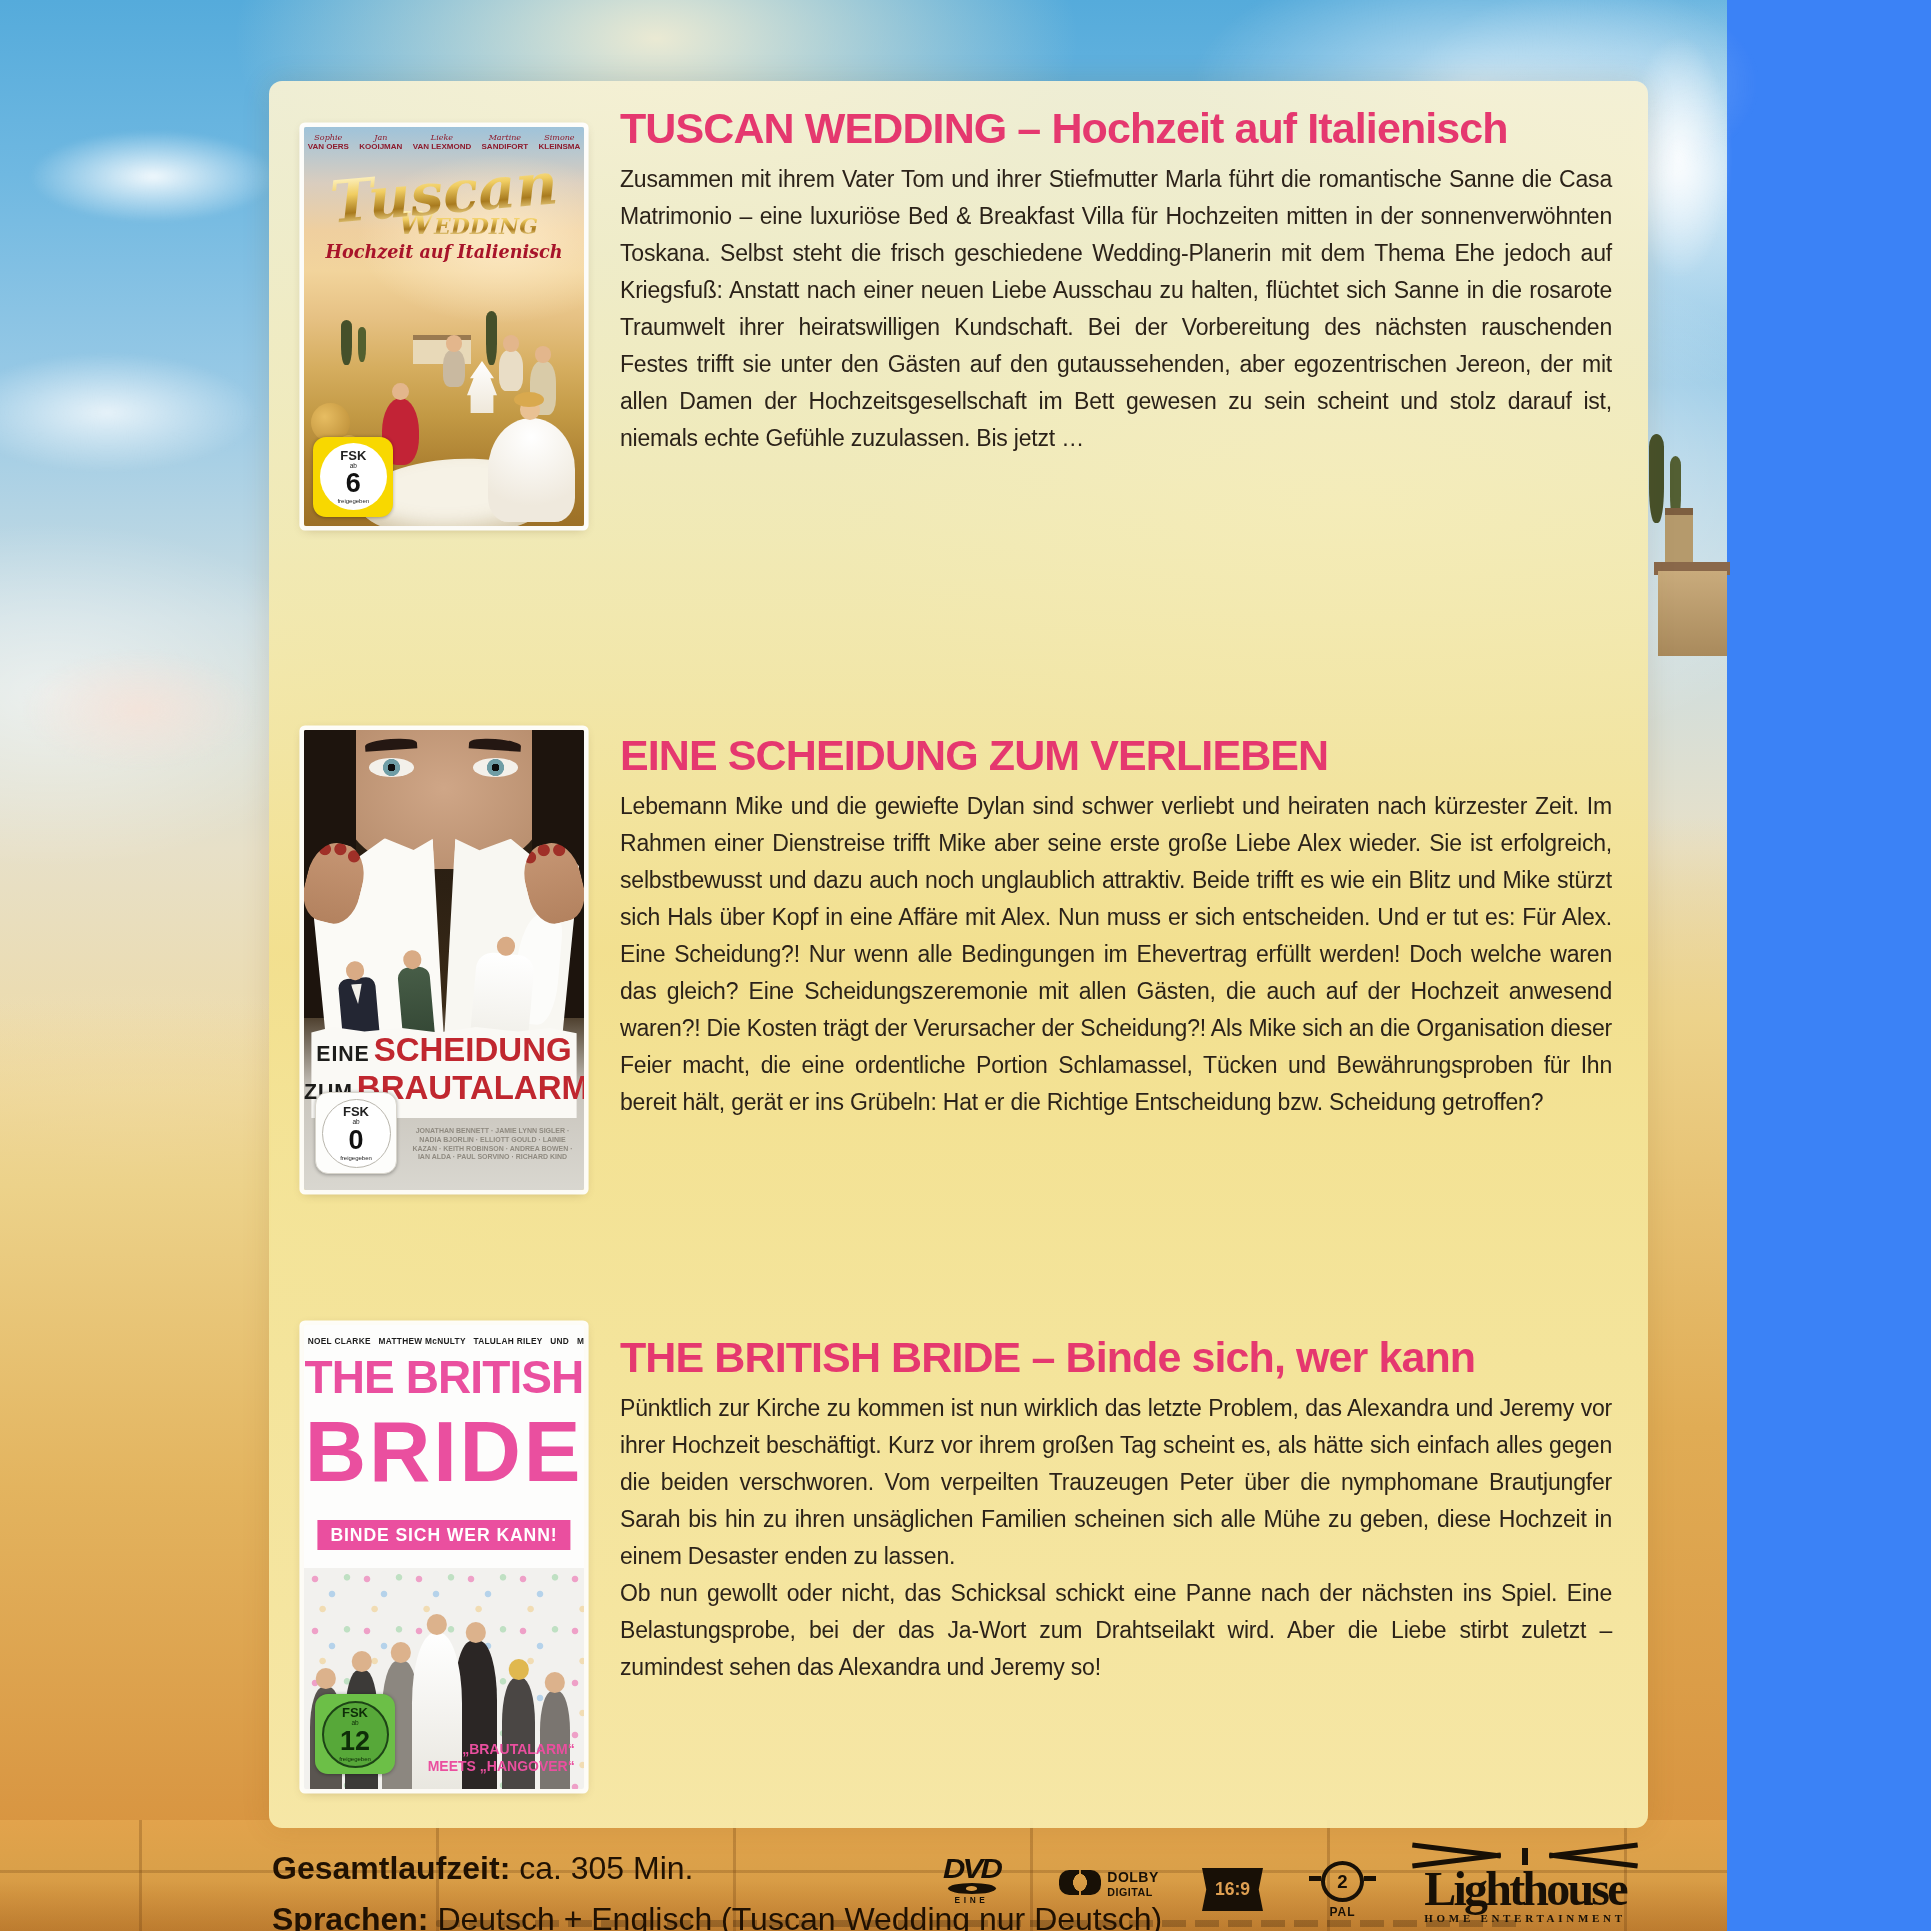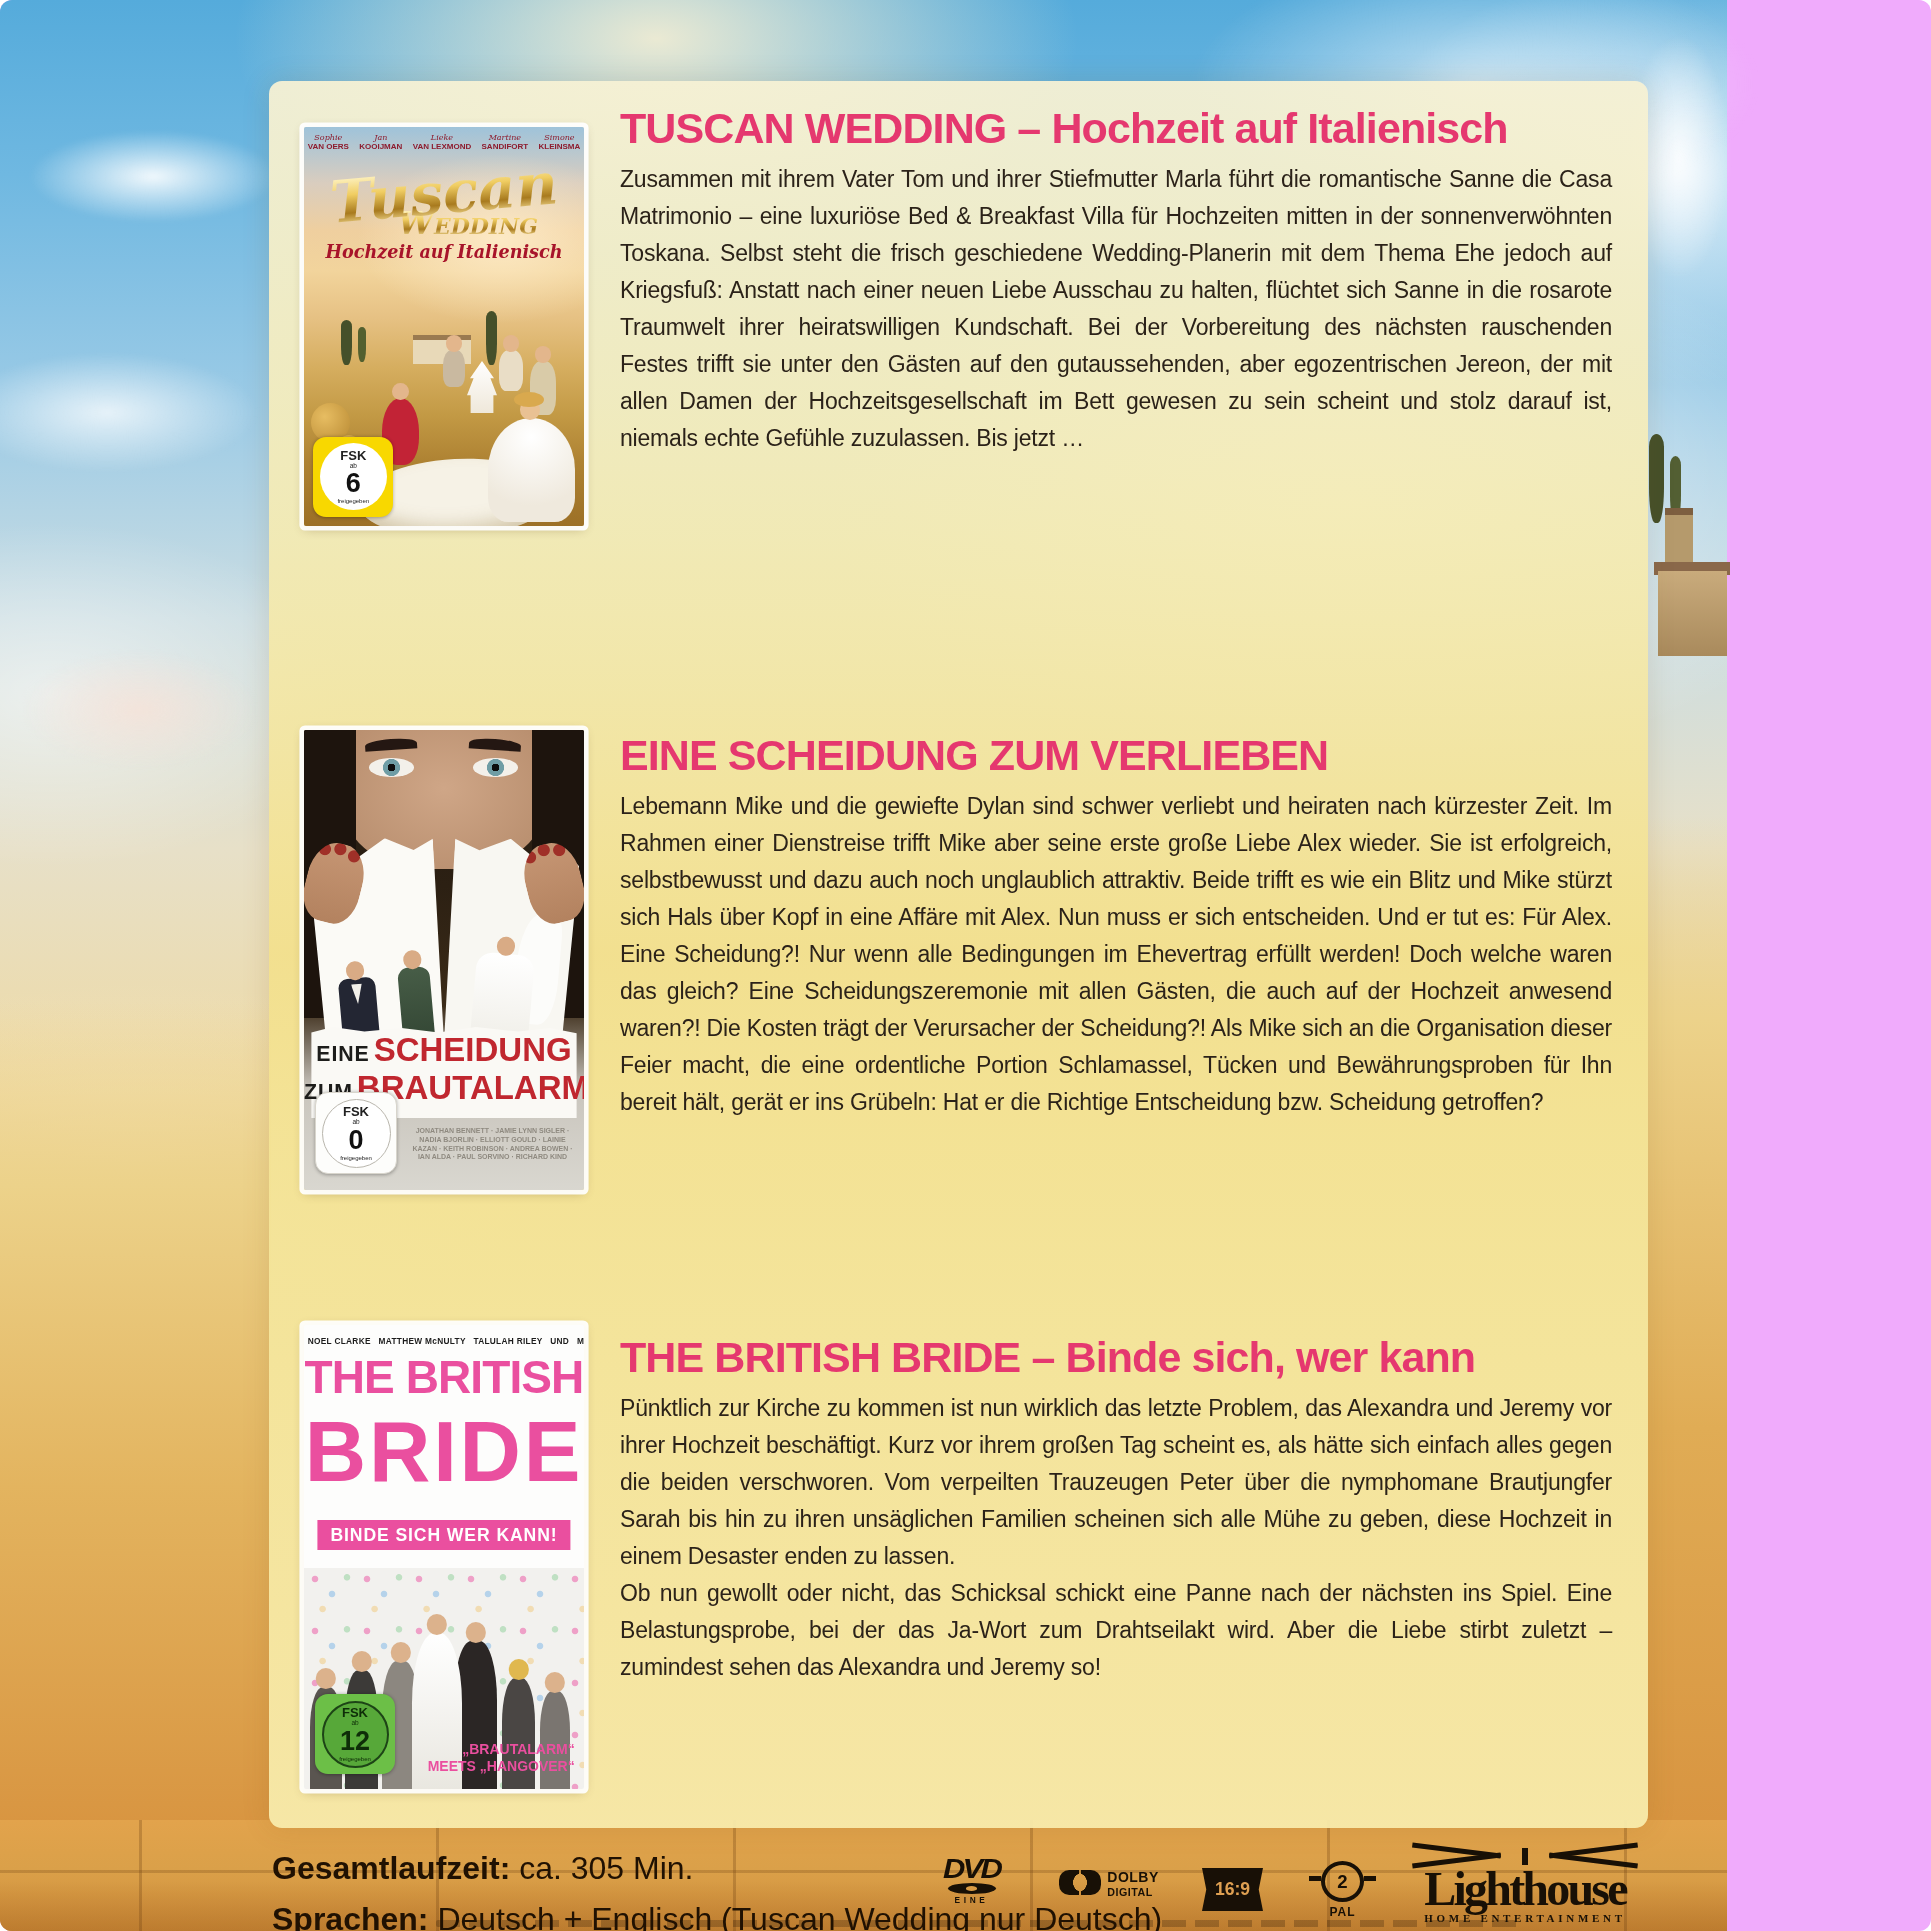--- a/index.html
+++ b/index.html
@@ -1,17 +1,17 @@
 <!DOCTYPE html>
 <html style="font-size:15px"><head>
 <meta charset="utf-8">
 <style>
   html,body{margin:0;padding:0;background:#ffffff;}
   body{width:1931px;height:1931px;position:relative;font-family:"Liberation Sans",sans-serif;overflow:hidden;}
-  .canvas{position:absolute;inset:0;width:1931px;height:1931px;background:#f0abfc;overflow:hidden;border-radius:12px;}
+  .canvas{position:absolute;inset:0;width:1931px;height:1931px;background:#3b82f6;overflow:hidden;}
 
   
   .photo{position:absolute;left:0;top:0;width:1727px;height:1931px;
     background:
       radial-gradient(ellipse 835px 445px at 78% 26%, rgba(255,255,255,.7), transparent 62%),
       radial-gradient(ellipse 649px 334px at 38% 2%, rgba(250,240,210,.9), transparent 65%),
       radial-gradient(ellipse 519px 352px at 97% 9%, rgba(236,245,251,.9), transparent 60%),
       radial-gradient(ellipse 482px 278px at 3% 36%, rgba(255,255,255,.55), transparent 62%),
       radial-gradient(ellipse 705px 297px at 8% 60%, rgba(250,236,202,.5), transparent 60%),
       linear-gradient(180deg,#55abdb 0%,#6fb8e1 9%,#9ccbe6 21%,#cbdde2 32%,#e7e0c8 44%,#eed9a2 57%,#e6bd6e 71%,#dfa652 82%,#d89540 90%,#cf8a3a 100%);}

